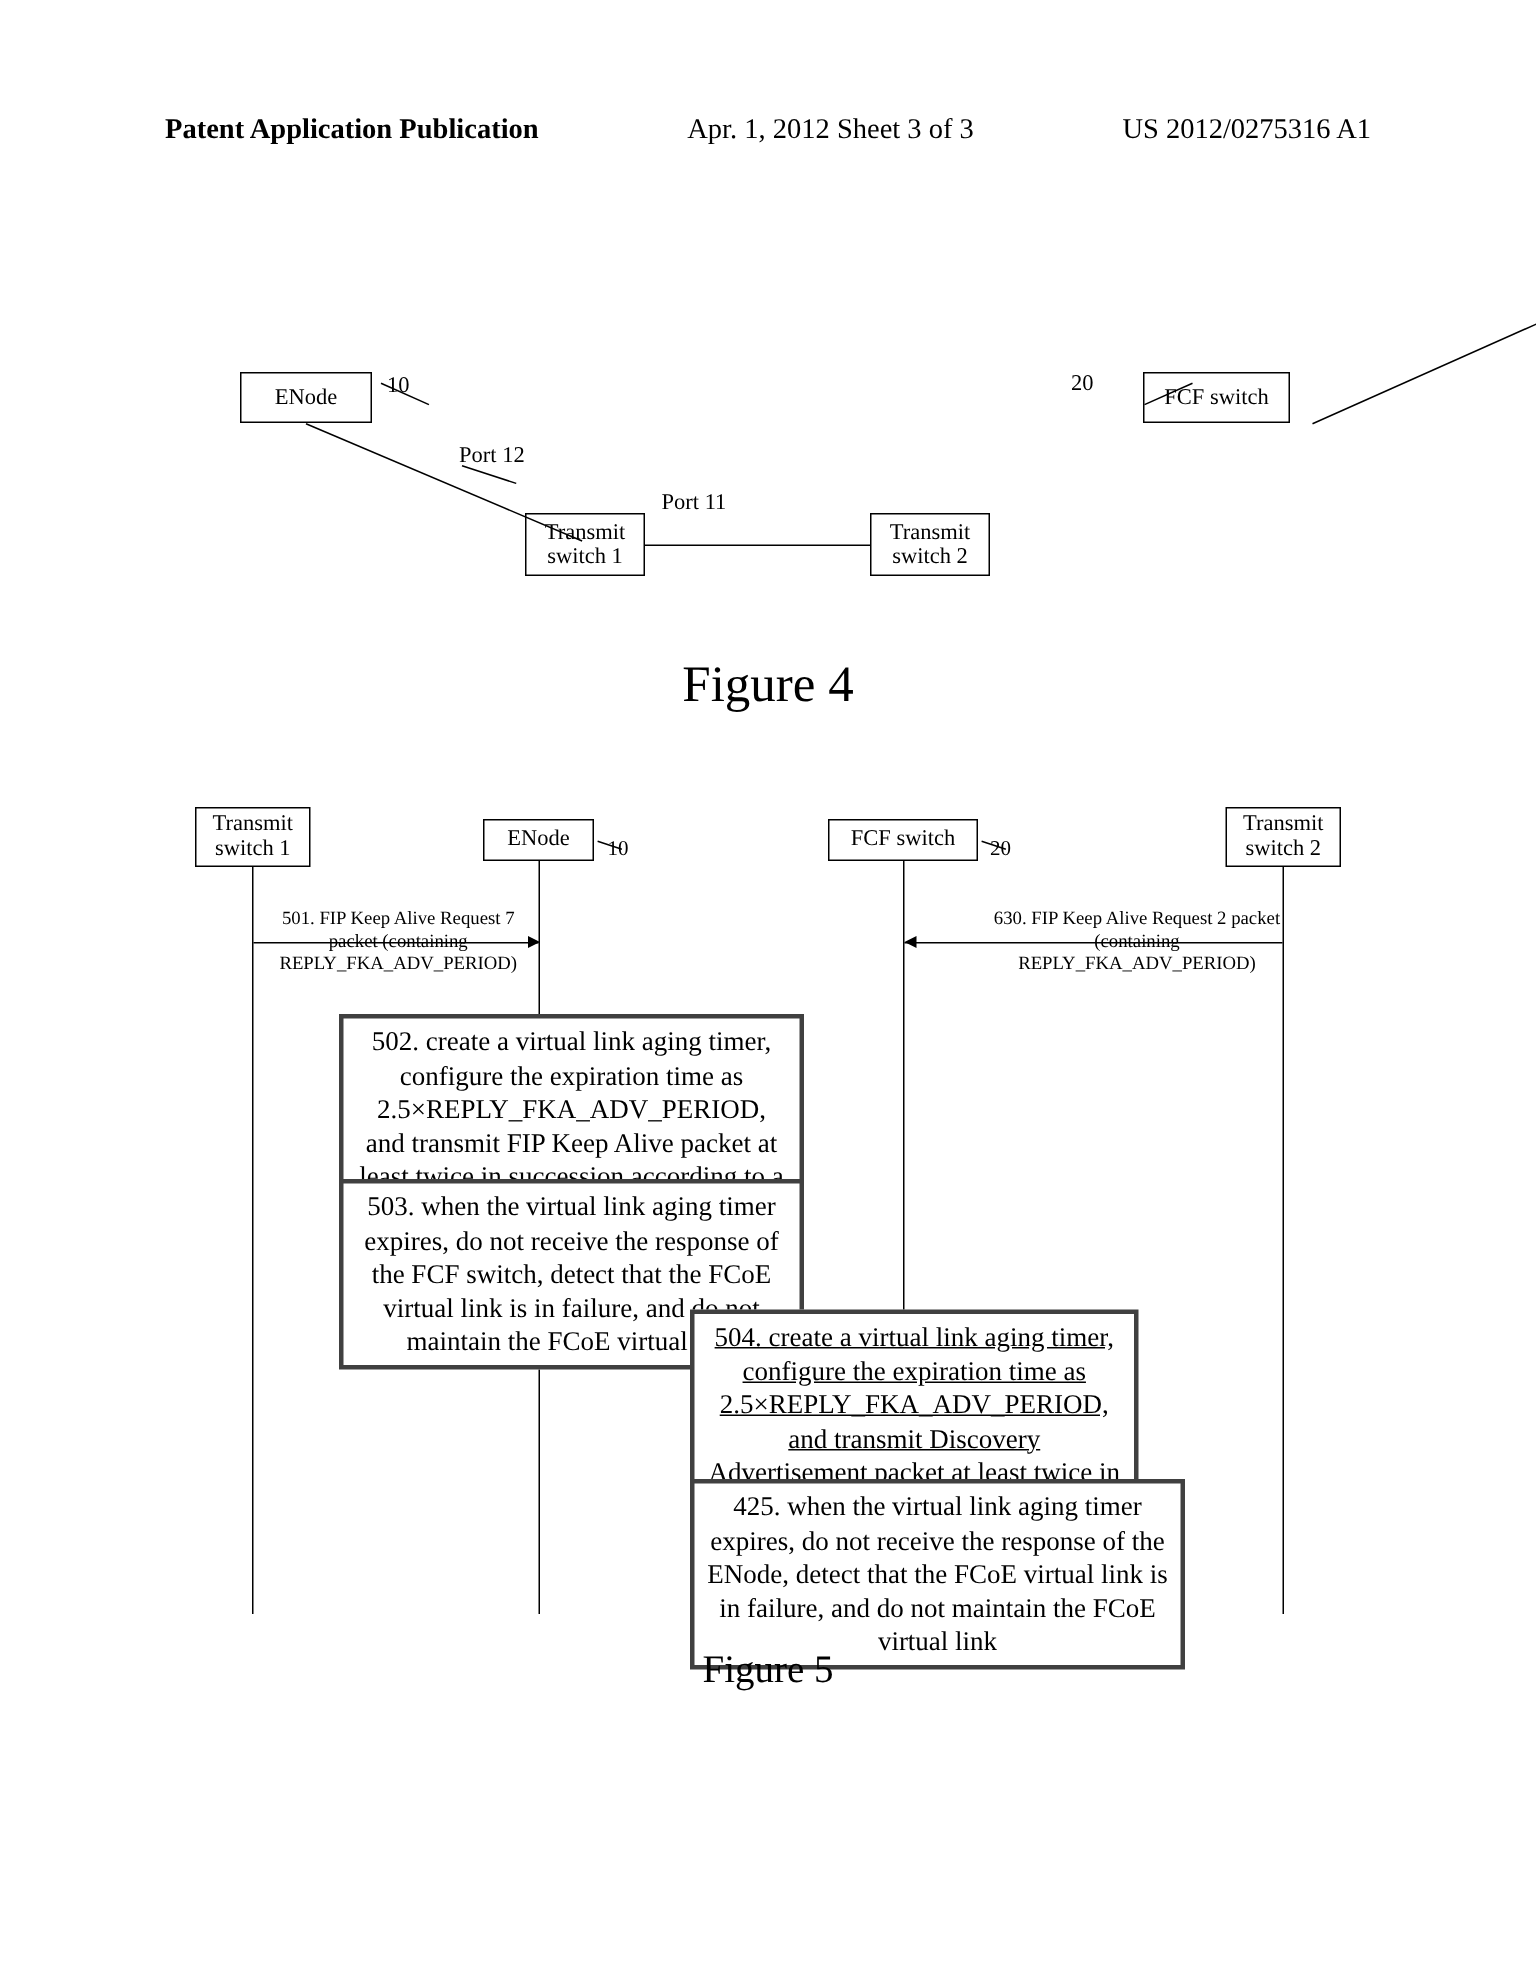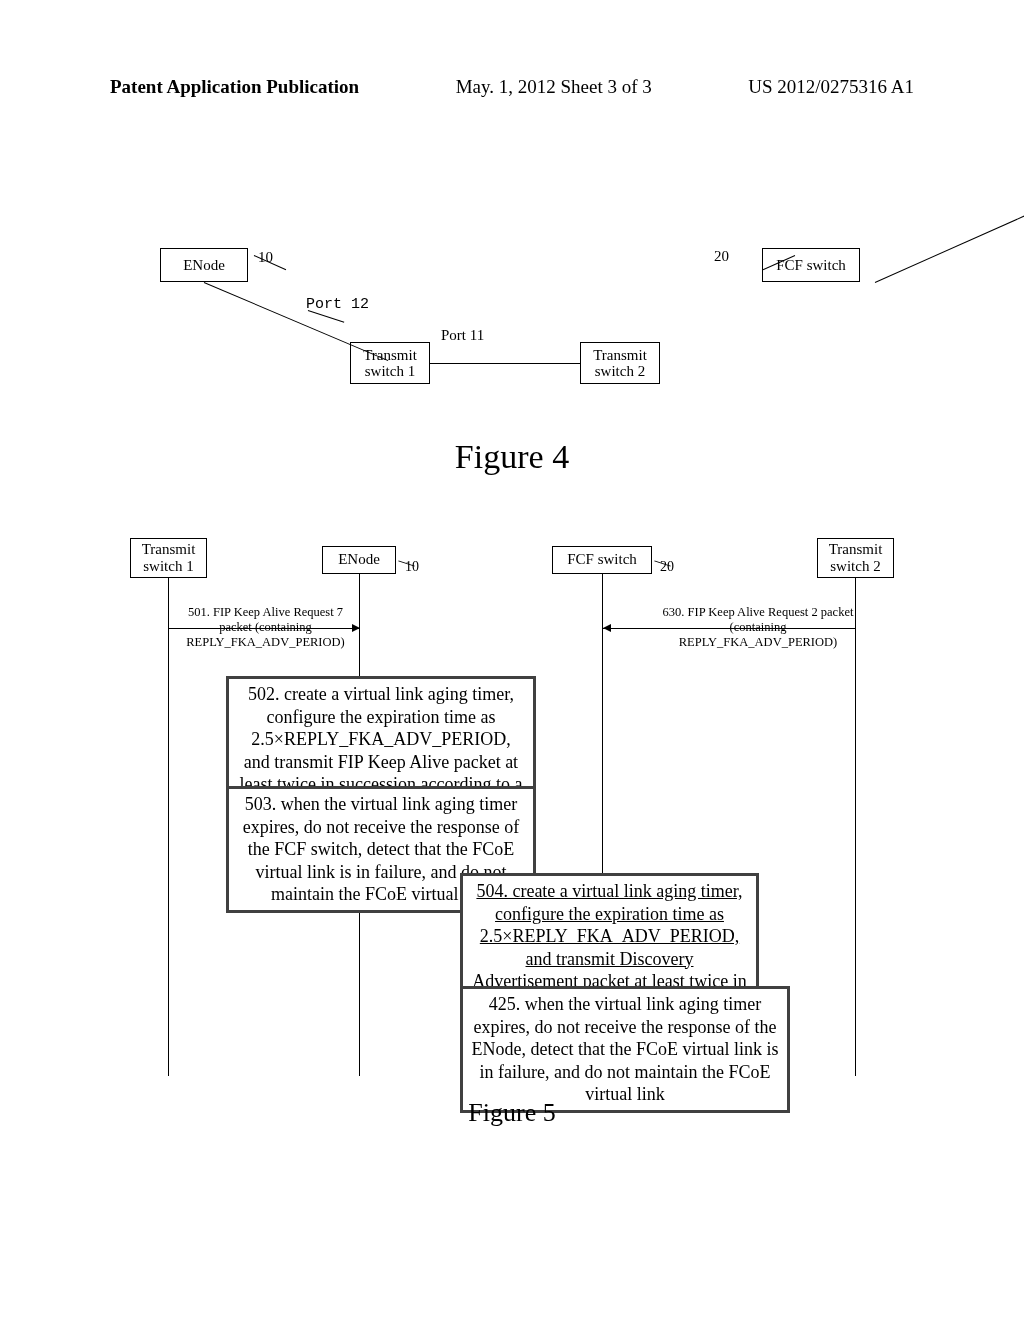--- a/index.html
+++ b/index.html
@@ -43,21 +43,21 @@
     background: #fff;
   }
   .enode4 { top: 0; left: 0; width: 88px; height: 34px; }
   .fcf4   { top: 0; right: 0; width: 98px; height: 34px; }
   .ts1-4  { top: 94px; left: 190px; width: 80px; height: 42px; line-height: 1.1; }
   .ts2-4  { top: 94px; left: 420px; width: 80px; height: 42px; line-height: 1.1; }
 
   .lbl { position: absolute; font-size: 15px; }
   .lbl.tag10 { top: 1px; left: 98px; }
   .lbl.tag20 { top: 0; left: 554px; }
-  .lbl.port12 { top: 48px; left: 146px; font-family: Liberation Mono, monospace; }
+  .lbl.port12 { top: 48px; left: 146px; }
   .lbl.port11 { top: 79px; left: 281px; }
 
   
   .line { position: absolute; background: #000; }
   
   .diag {
     position: absolute; border-top: 1px solid #000;
     transform-origin: left center;
   }
   .enode-ts1 { top: 34px; left: 44px; width: 200px; transform: rotate(23deg); }
@@ -152,21 +152,21 @@
   .fig5-caption {
     position: absolute; top: 1098px; left: 0; width: 1024px; text-align: center;
     font-size: 26px;
   }
 </style>
 </head>
 <body>
 
 <div class="page-header">
   <span class="left">Patent Application Publication</span>
-  <span class="mid">May. 1, 2012  Sheet 3 of 3</span>
+  <span class="mid">Apr. 1, 2012  Sheet 3 of 3</span>
   <span class="right">US 2012/0275316 A1</span>
 </div>
 
 <div class="fig4">
   <div class="box enode4">ENode</div>
   <div class="box fcf4">FCF switch</div>
   <div class="box ts1-4">Transmit switch 1</div>
   <div class="box ts2-4">Transmit switch 2</div>
 
   <span class="lbl tag10">10</span>

